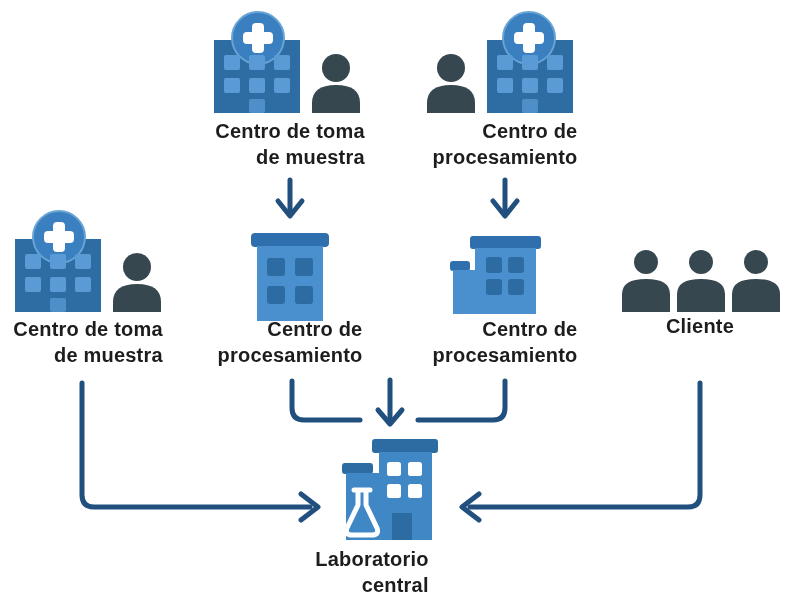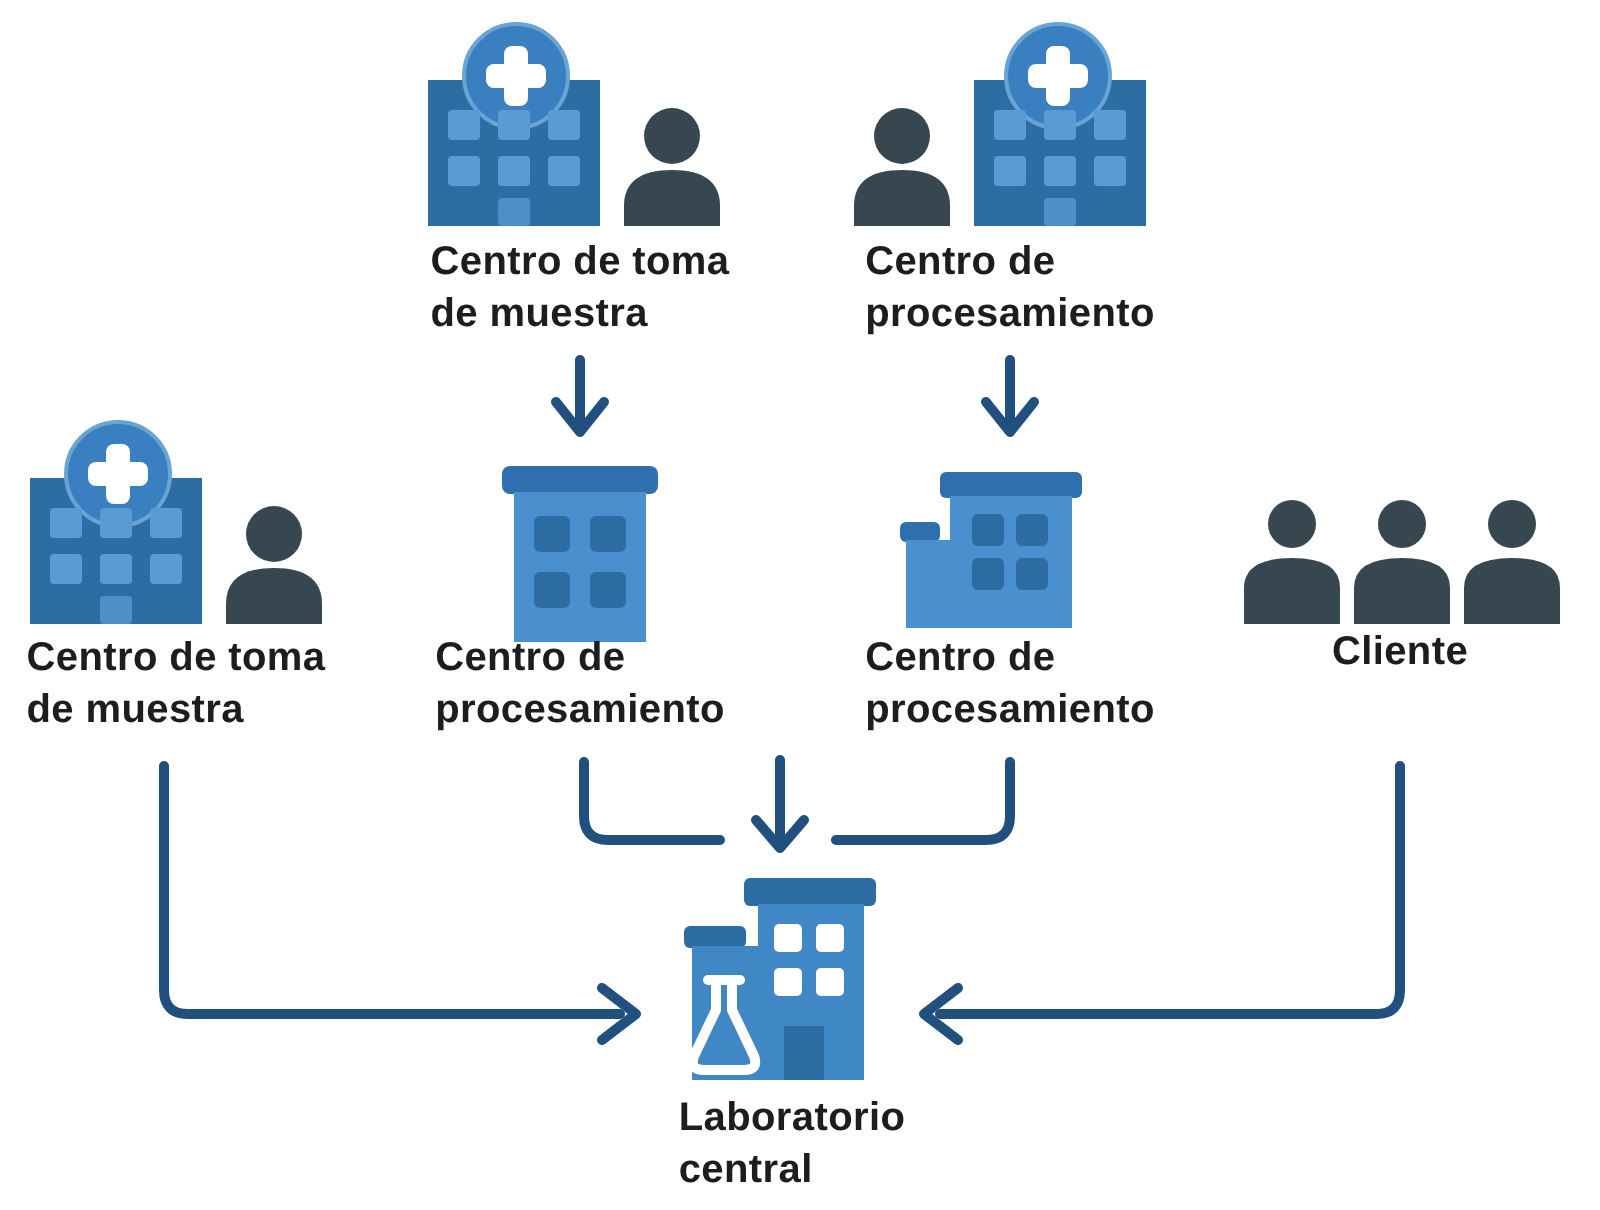--- a/index.html
+++ b/index.html
@@ -10,21 +10,21 @@
   .canvas{
     position:relative;
     width:800px;height:605px;
     background:var(--background,#ffffff);
     overflow:hidden;
   }
   .abs{position:absolute;}
   .label{
     position:absolute;
     transform:translateX(-50%);
-    text-align:left;
+    text-align:right;
     white-space:pre-line;
     font-size:20px;
     line-height:26px;
     font-weight:700;
     color:var(--text,#1d1d1d);
     letter-spacing:0.2px;
   }
   
   .f-hb{fill:var(--hospital-building);}
   .f-hw{fill:var(--hospital-window);}
@@ -151,21 +151,21 @@
     <rect class="f-white" x="74" y="30" width="14" height="14" rx="2.5"></rect>
     <rect class="f-white" x="53" y="52" width="14" height="14" rx="2.5"></rect>
     <rect class="f-white" x="74" y="52" width="14" height="14" rx="2.5"></rect>
     <rect class="f-lc" x="58" y="81" width="20" height="27"></rect>
     <g>
       <path class="s-flask" d="M20,58 h16"></path>
       <path class="s-flask" d="M24,61 v12 L13,96 q-2.5,7 5,7 h20 q7.5,0 5,-7 L32,73 v-12"></path>
     </g>
   </svg>
 
-  <div class="label" style="left:396px;top:546px;">Laboratorio
+  <div class="label" style="left:372px;top:546px;">Laboratorio
 central</div>
 
   <svg class="abs" style="left:0;top:0;pointer-events:none;" width="800" height="605" viewBox="0 0 800 605">
 
     <g>
       <path class="s-arrow" d="M290,180 V210"></path>
       <polyline class="s-arrow" points="278,201 290,216 302,201"></polyline>
     </g>
 
     <g>

